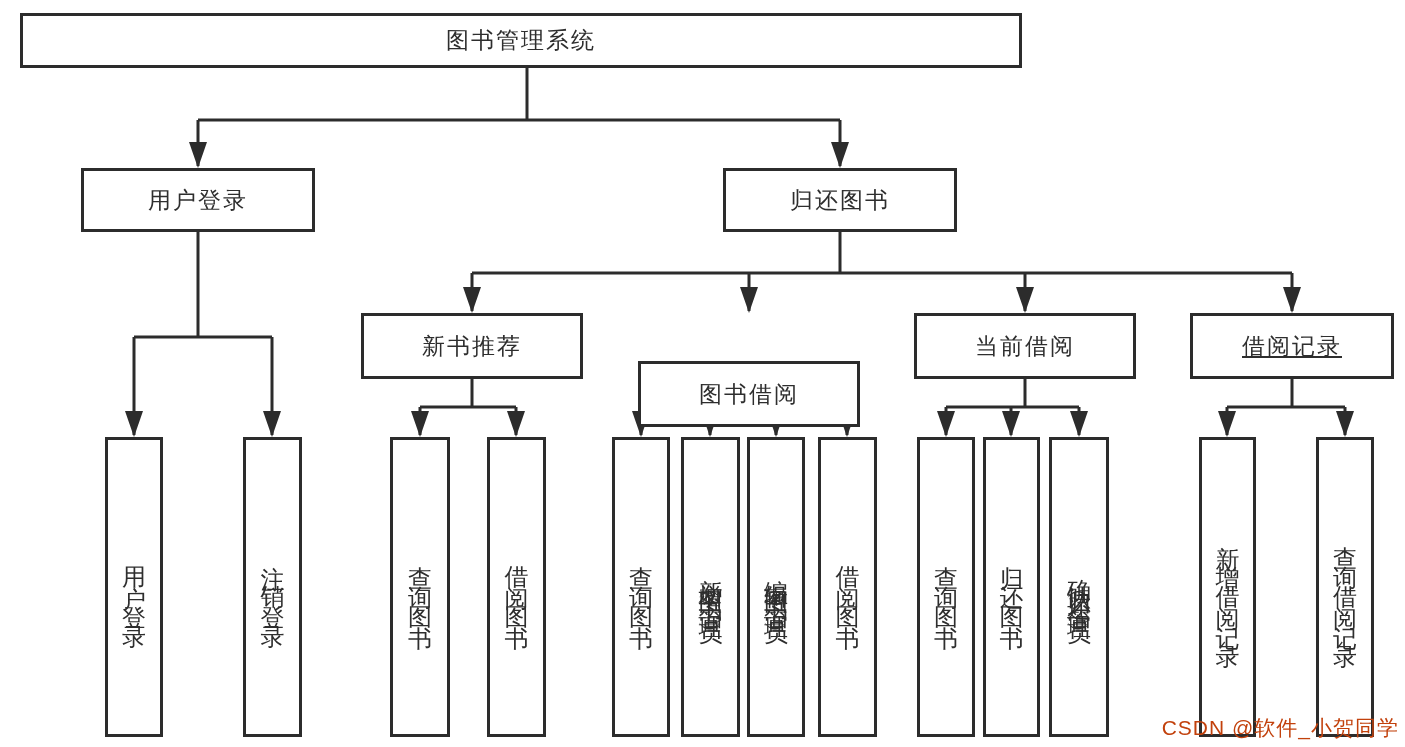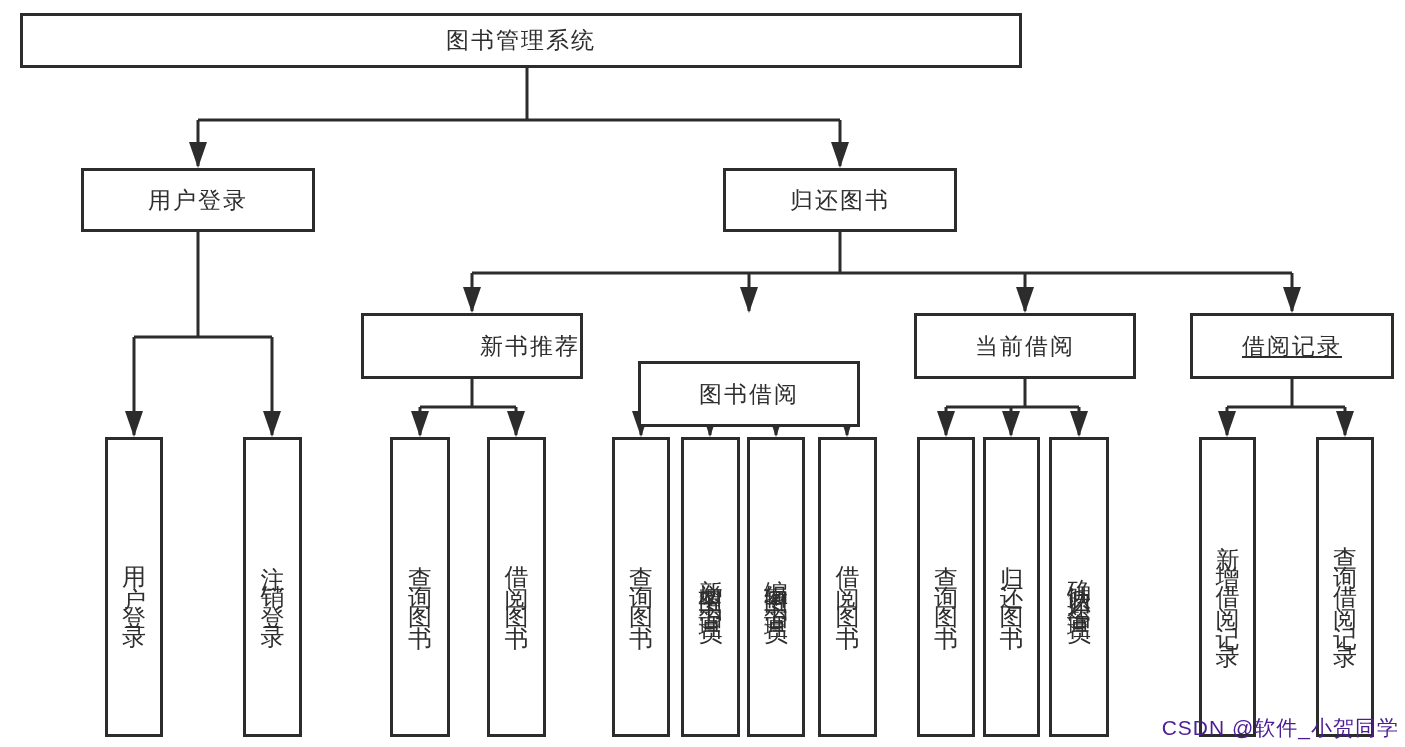--- a/index.html
+++ b/index.html
@@ -19,21 +19,21 @@
     display:flex; align-items:center; justify-content:center; z-index:2;
   }
   .vnode .vlabel {
     writing-mode:vertical-rl; text-orientation:mixed;
     font-size:24px; color:#2e2e2e; letter-spacing:20px; line-height:1;
   }
   .vnode.tight .vlabel { letter-spacing:6px; }
   svg.wires { position:absolute; left:0; top:0; z-index:1; }
   .watermark {
     position:absolute; right:6px; bottom:5px; z-index:3;
-    font-size:21px; color:#4c1d95; letter-spacing:1px; white-space:nowrap;
+    font-size:21px; color:#c2410c; letter-spacing:1px; white-space:nowrap;
   }
 </style>
 </head>
 <body>
 
 <div class="stage">
 
   <svg class="wires" width="1405" height="747" viewBox="0 0 1405 747">
     <g stroke="#2c2c2c" stroke-width="3" fill="none">
 
@@ -92,21 +92,21 @@
     <span>图书管理系统</span>
   </div>
 
   <div class="hnode" style="left:81px; top:168px; width:234px; height:64px;">
     <span>用户登录</span>
   </div>
   <div class="hnode" style="left:723px; top:168px; width:234px; height:64px;">
     <span>归还图书</span>
   </div>
 
-  <div class="hnode" style="left:361px; top:313px; width:222px; height:66px;justify-content:flex-end;">
+  <div class="hnode" style="left:361px; top:313px; width:222px; height:66px;">
     <span>新书推荐</span>
   </div>
   <div class="hnode" style="left:638px; top:313px; width:222px; height:66px;margin-top:48px;">
     <span>图书借阅</span>
   </div>
   <div class="hnode" style="left:914px; top:313px; width:222px; height:66px;">
     <span>当前借阅</span>
   </div>
   <div class="hnode" style="left:1190px; top:313px; width:204px; height:66px;text-decoration:underline;">
     <span>借阅记录</span>

